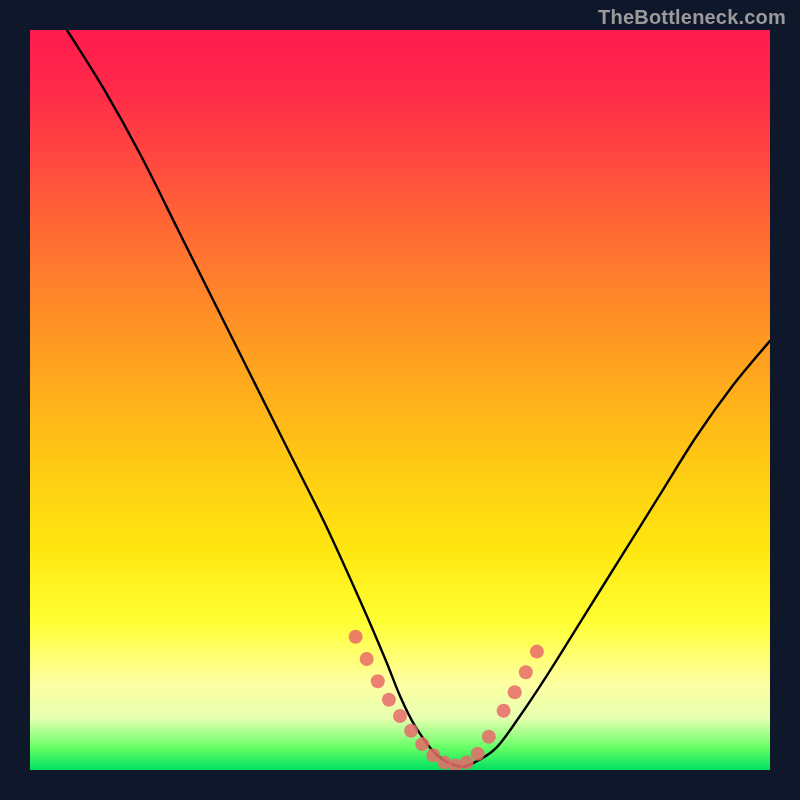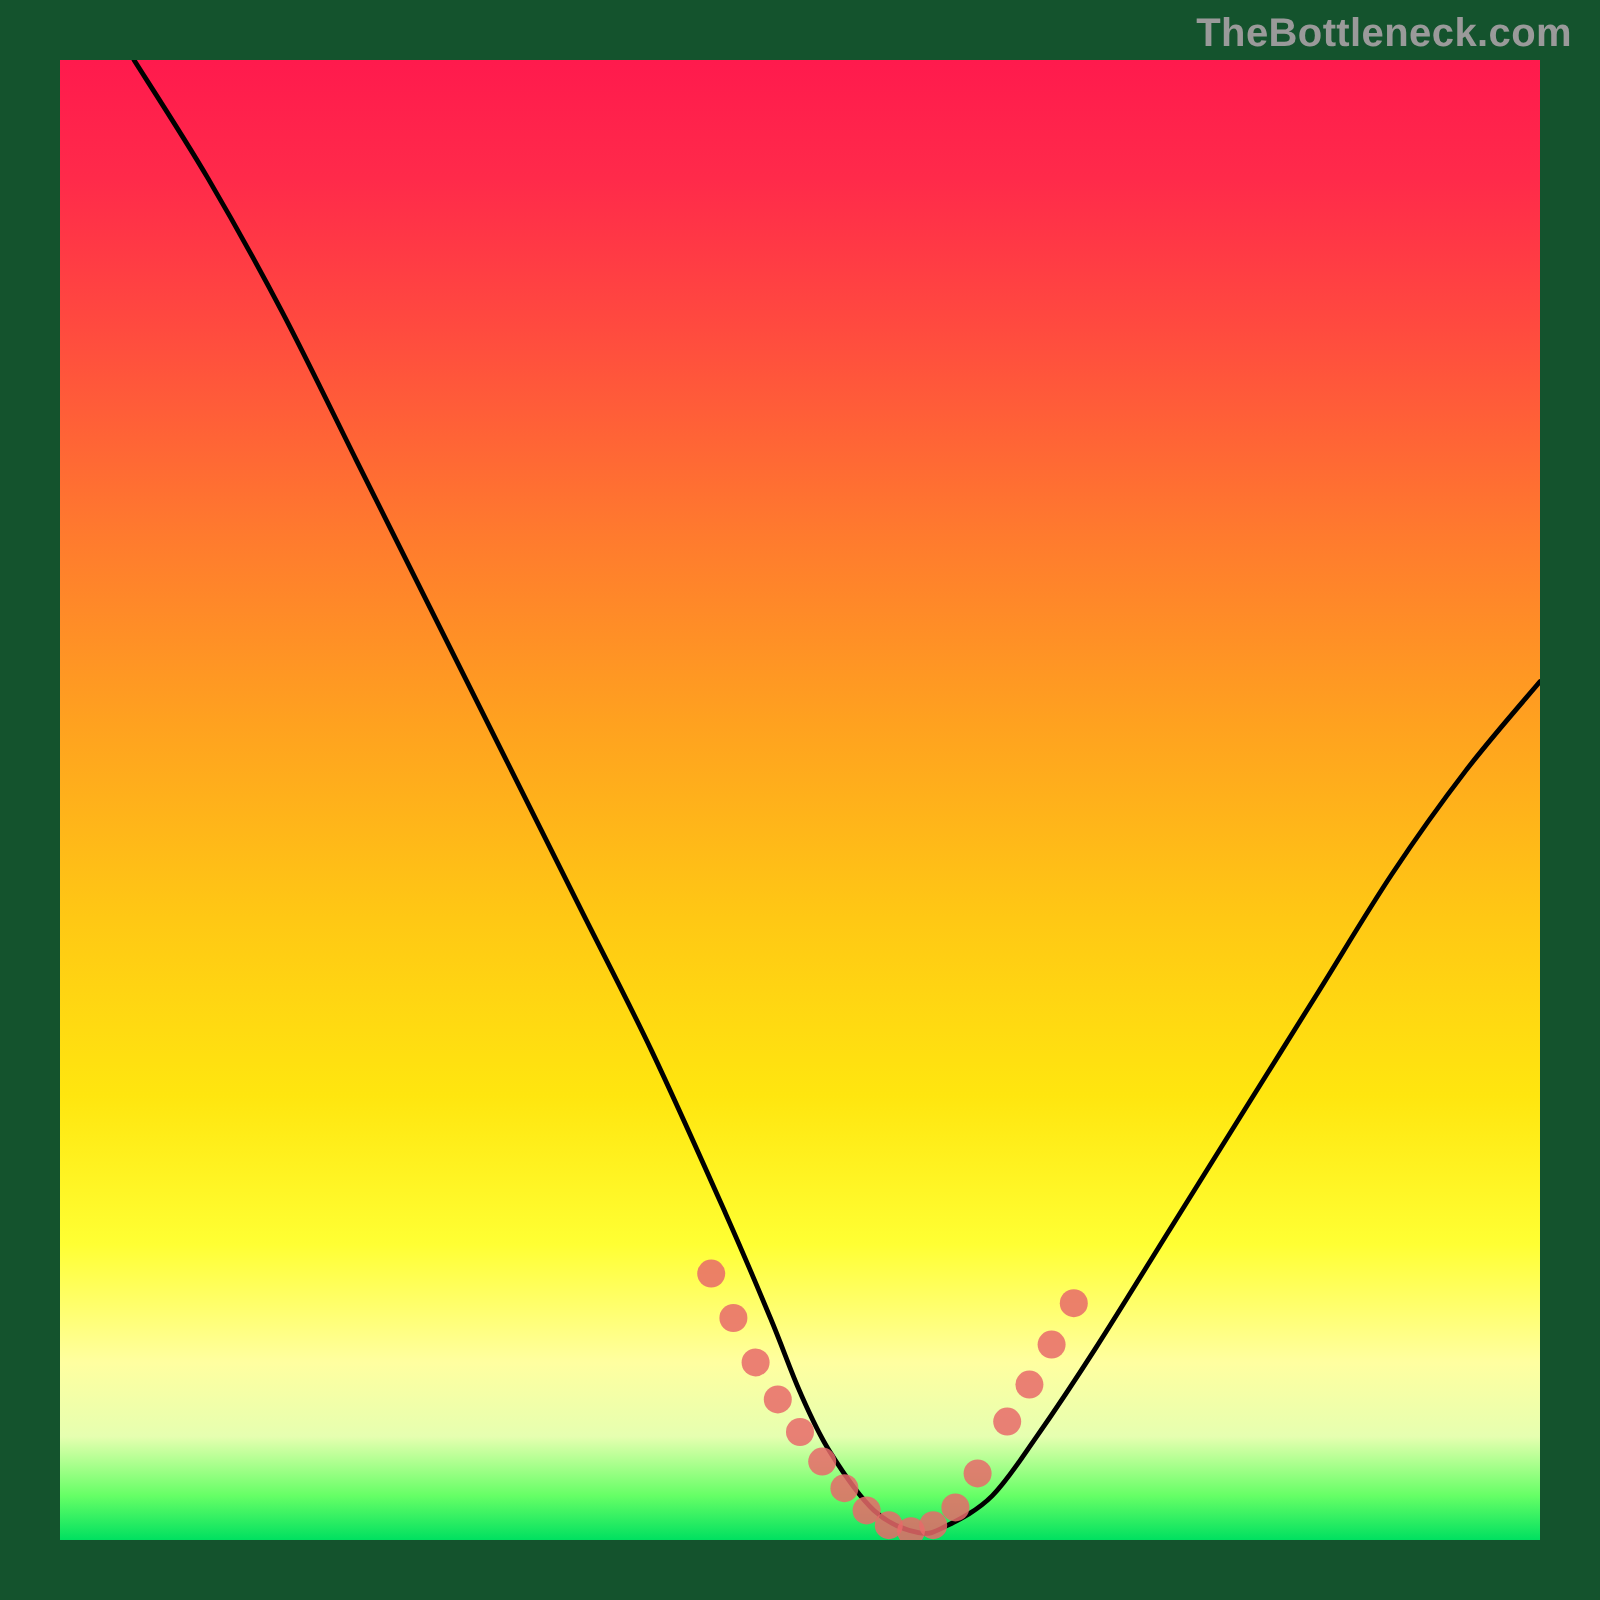--- a/index.html
+++ b/index.html
@@ -10,21 +10,21 @@
     background: #000;
     overflow: hidden;
     font-family: Arial, Helvetica, sans-serif;
   }
   .frame {
     position: absolute;
     top: 0;
     left: 0;
     width: 800px;
     height: 800px;
-    background: #14532d;
+    background: #0f172a;
   }
   .plot-area {
     position: absolute;
     top: 30px;
     left: 30px;
     width: 740px;
     height: 740px;
     
     background: linear-gradient(to bottom,
       #ff1a4d 0%,

